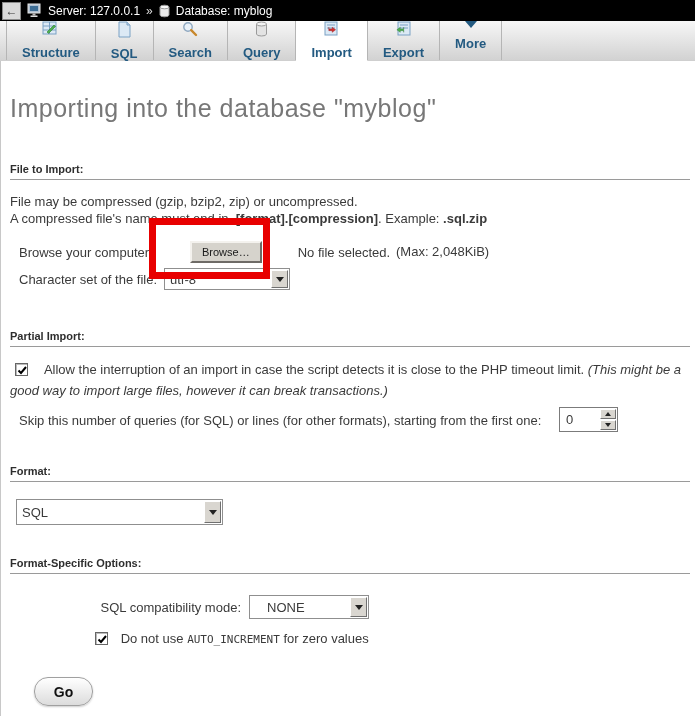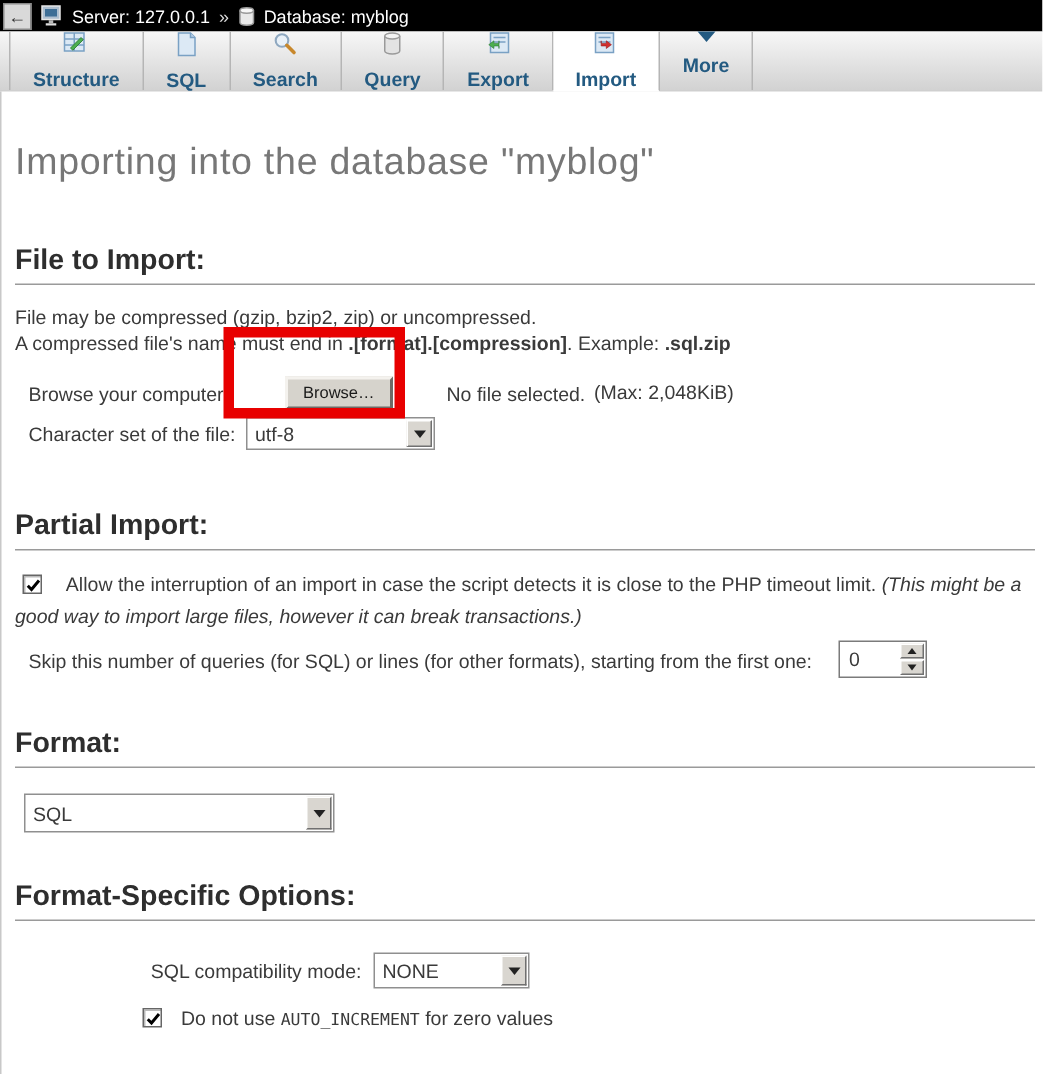--- a/index.html
+++ b/index.html
@@ -81,21 +81,21 @@
   h2.page-title {
     margin: 33px 0 0 9px;
     font-size: 25px;
     font-weight: normal;
     color: #777;
     letter-spacing: 0.5px;
   }
   .section-heading {
     margin: 40px 5px 0 9px;
     font-weight: bold;
-    font-size: 19px;
+    font-size: 11px;
     color: #2e2e2e;
     padding-bottom: 4px;
     border-bottom: 1px solid #9a9a9a;
   }
   .section-heading.tight { margin-top: 32px; }
   .note {
     margin: 13px 0 0 9px;
     line-height: 17px;
     color: #3a3a3a;
   }
@@ -144,21 +144,21 @@
     border-bottom: 1px solid #707070;
     display: flex; align-items: center; justify-content: center;
   }
   .win-select .arrow-btn .tri {
     width: 0; height: 0;
     border-left: 4px solid transparent;
     border-right: 4px solid transparent;
     border-top: 5px solid #222;
   }
   .select-lg { width: 207px; height: 26px; }
-  .select-md { width: 104px; height: 24px; }
+  .select-md { width: 120px; height: 24px; padding-left: 12px; }
 
   
   .chk {
     display: inline-block;
     width: 13px; height: 13px;
     background: #fff;
     border: 1px solid #666;
     box-shadow: inset 1px 1px 0 #bbb;
     vertical-align: -2px;
     cursor: pointer;
@@ -291,41 +291,41 @@
   </div>
   <div class="tab">
     <span class="ticon">
       <svg width="13" height="16" viewBox="0 0 13 16">
         <path d="M1.5 3 v10 a5 2 0 0 0 10 0 v-10" fill="#e3e3e3" stroke="#9a9a9a"></path>
         <ellipse cx="6.5" cy="3" rx="5" ry="2" fill="#f2f2f2" stroke="#9a9a9a"></ellipse>
       </svg>
     </span>
     <span>Query</span>
   </div>
+  <div class="tab active">
+    <span class="ticon">
+      <svg width="17" height="16" viewBox="0 0 17 16">
+        <rect x="2" y="1" width="12" height="13" fill="#dce9f5" stroke="#7aa1c4"></rect>
+        <line x1="4" y1="4" x2="12" y2="4" stroke="#7aa1c4"></line>
+        <line x1="4" y1="7" x2="12" y2="7" stroke="#7aa1c4"></line>
+        <path d="M8 8.5 v2 h4 v-2 l4 3 l-4 3 v-2 h-4 z" fill="#d32f2f" stroke="#9a1c1c" stroke-width="0.5" transform="translate(-1,-1) scale(0.85)"></path>
+      </svg>
+    </span>
+    <span>Import</span>
+  </div>
   <div class="tab">
     <span class="ticon">
       <svg width="17" height="16" viewBox="0 0 17 16">
         <rect x="3" y="1" width="12" height="13" fill="#dce9f5" stroke="#7aa1c4"></rect>
         <line x1="5" y1="4" x2="13" y2="4" stroke="#7aa1c4"></line>
         <line x1="5" y1="7" x2="13" y2="7" stroke="#7aa1c4"></line>
         <path d="M9 8.5 v2 h-4 v-2 l-4 3 l4 3 v-2 h4 v2 z" fill="#4caf50" stroke="#2e7d32" stroke-width="0.5" transform="translate(1,-1) scale(0.85)"></path>
       </svg>
     </span>
     <span>Export</span>
-  </div>
-  <div class="tab active">
-    <span class="ticon">
-      <svg width="17" height="16" viewBox="0 0 17 16">
-        <rect x="2" y="1" width="12" height="13" fill="#dce9f5" stroke="#7aa1c4"></rect>
-        <line x1="4" y1="4" x2="12" y2="4" stroke="#7aa1c4"></line>
-        <line x1="4" y1="7" x2="12" y2="7" stroke="#7aa1c4"></line>
-        <path d="M8 8.5 v2 h4 v-2 l4 3 l-4 3 v-2 h-4 z" fill="#d32f2f" stroke="#9a1c1c" stroke-width="0.5" transform="translate(-1,-1) scale(0.85)"></path>
-      </svg>
-    </span>
-    <span>Import</span>
   </div>
   <div class="tab">
     <span class="ticon">
         <span class="more-arrow"></span>
       </span>
     <span>More</span>
   </div>
 </div>
 
 <div class="content">

